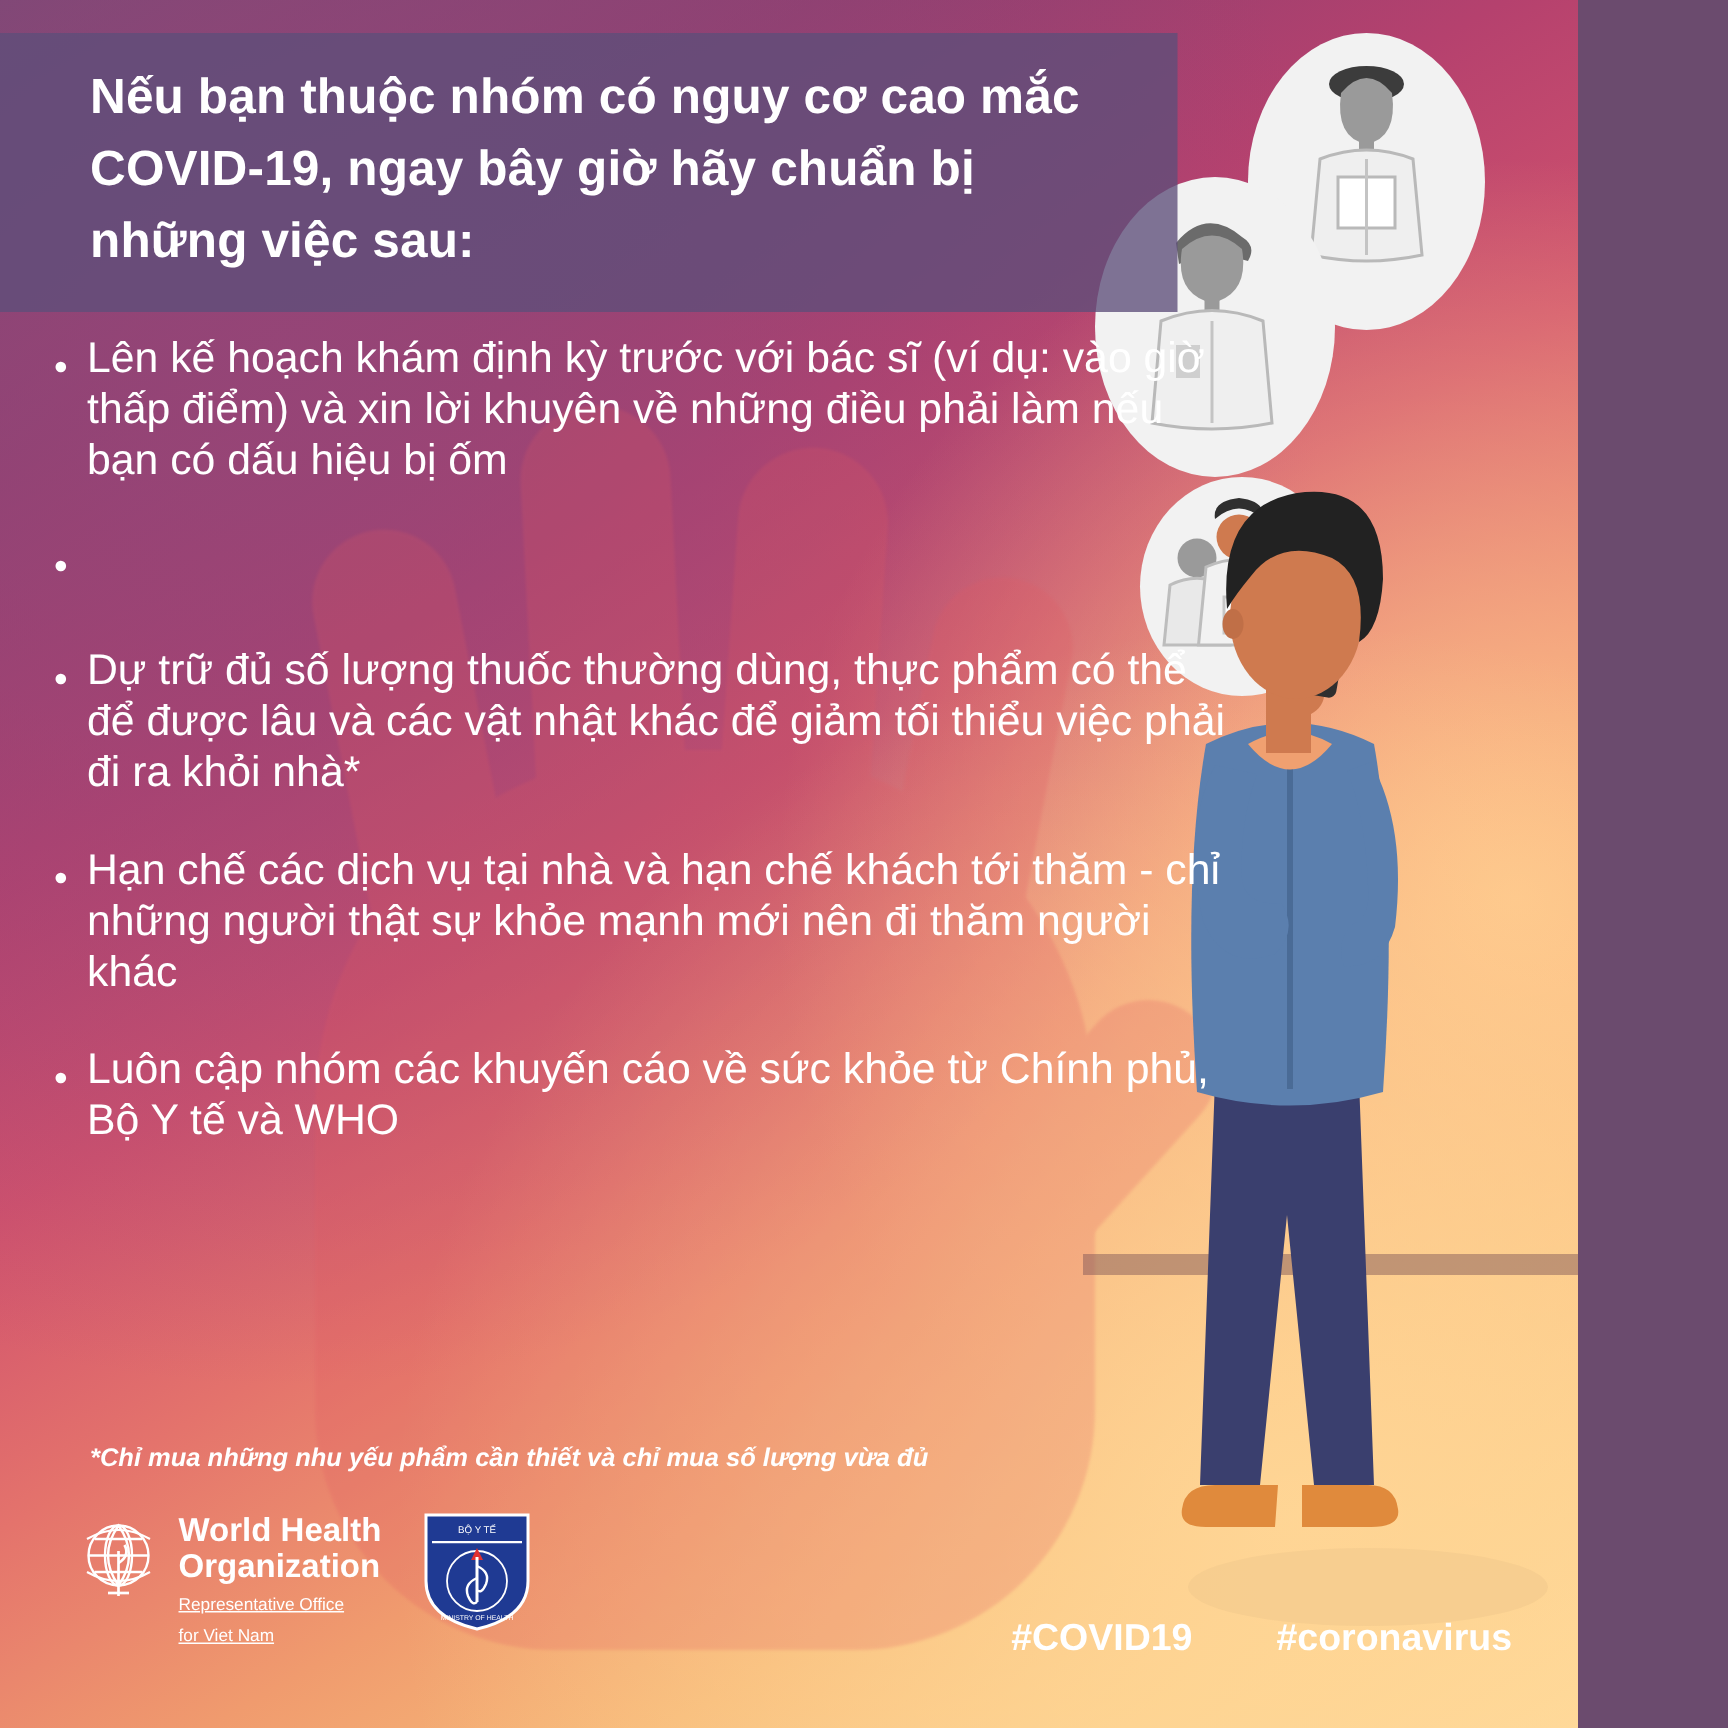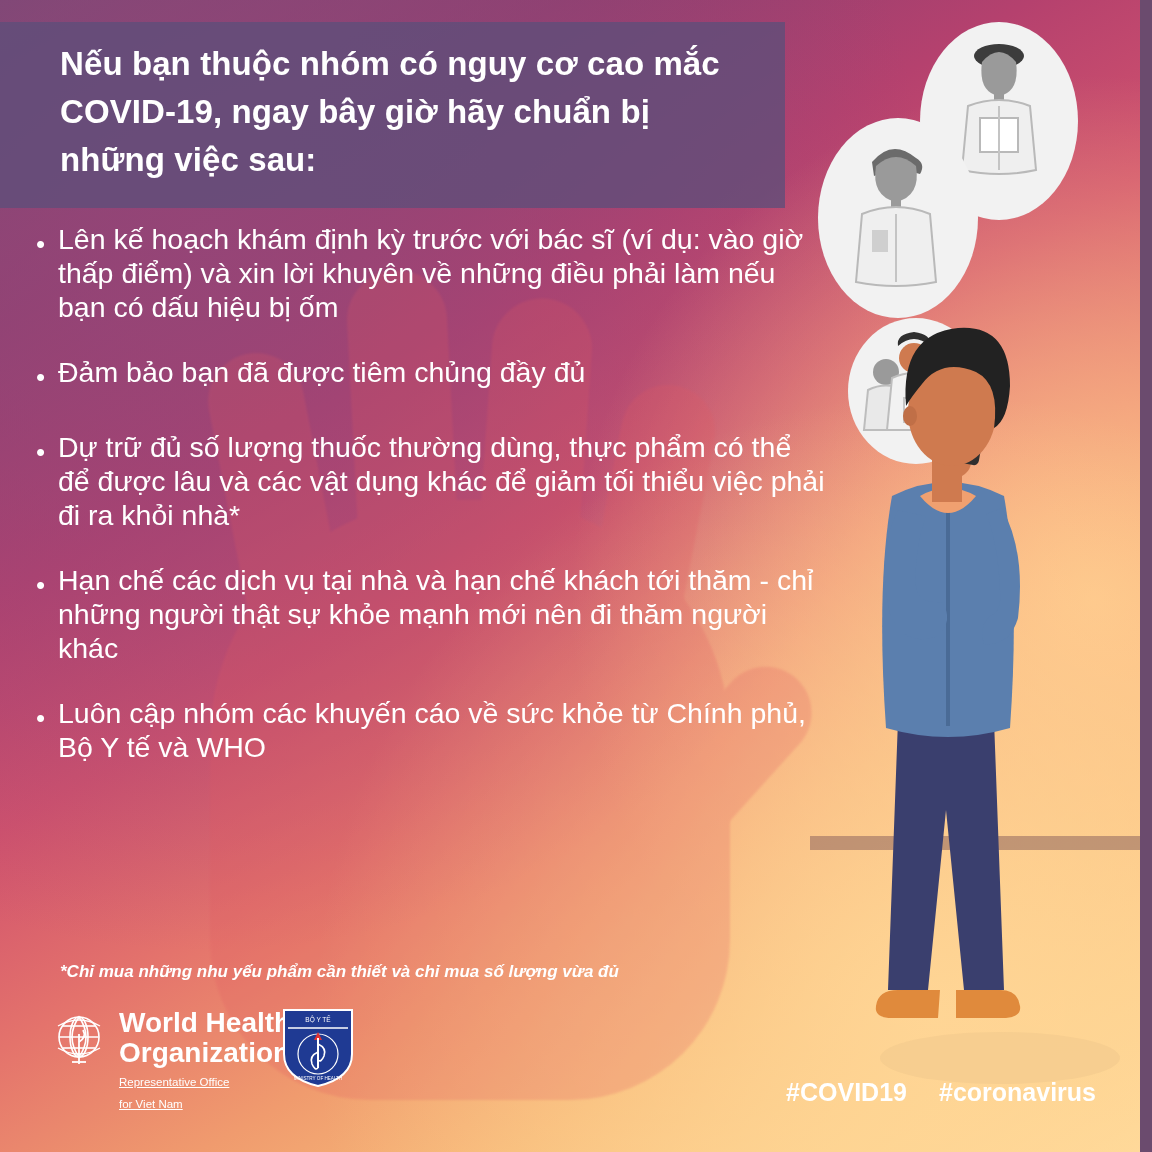--- a/index.html
+++ b/index.html
@@ -2,21 +2,21 @@
 <html><head>
 <meta charset="utf-8">
 <style>
   html,body{margin:0;padding:0;}
   body{
     width:1152px;height:1152px;overflow:hidden;
     font-family:"Liberation Sans", sans-serif;
     background:#6b4b6e;
   }
   #poster{
-    position:relative;width:1140px;height:1152px;overflow:hidden;
+    position:relative;width:1052px;height:1152px;overflow:hidden;
     background:
       radial-gradient(circle at 82% 88%, rgba(255,214,150,0.95) 0%, rgba(255,190,120,0.0) 45%),
       radial-gradient(circle at 96% 52%, rgba(255,200,140,0.95) 0%, rgba(250,170,120,0.0) 42%),
       radial-gradient(circle at 18% 20%, rgba(150,70,120,0.85) 0%, rgba(150,70,120,0.0) 55%),
       linear-gradient(150deg,#6d4a76 0%,#8d3f70 18%,#b5416e 33%,#d1526d 46%,#e4736c 58%,#f09b6e 70%,#f7b978 80%,#fcd08b 90%,#ffdd9e 100%);
   }
   
   .hand{
     position:absolute;left:90px;top:120px;width:780px;height:980px;
     opacity:0.22;pointer-events:none;
@@ -63,27 +63,27 @@
 
   .footnote{
     position:absolute;left:60px;top:950px;width:760px;
     color:#fff;font-size:17px;font-style:italic;font-weight:bold;margin-top:12px;
   }
 
   
   .who-logo{position:absolute;left:48px;top:1008px;display:flex;align-items:flex-start;}
   .who-emblem{width:62px;height:62px;flex:0 0 62px;}
   .who-text{margin-left:9px;color:#fff;}
-  .who-text .l1{font-size:28px;font-weight:bold;line-height:1.08;}
+  .who-text .l1{font-size:22px;font-weight:bold;line-height:1.08;}
   .who-text .l2{font-size:11.5px;line-height:1.28;margin-top:7px;text-decoration:underline;}
   .moh-logo{position:absolute;left:280px;top:1006px;width:76px;height:84px;}
 
   .hashtags{
     position:absolute;right:44px;top:1078px;color:#fff;font-size:25px;font-weight:bold;
-    display:flex;gap:32px;
+    display:flex;gap:56px;
   }
 
   
   .illo{position:absolute;right:0;top:0;width:420px;height:1152px;}
   .bubble{position:absolute;background:#f2f2f2;border-radius:50%;}
   .b-top{left:200px;top:22px;width:158px;height:198px;}
   .b-left{left:98px;top:118px;width:160px;height:200px;}
   .b-small{left:128px;top:318px;width:136px;height:146px;}
 
   .ground{
@@ -186,25 +186,24 @@
     <h1>Nếu bạn thuộc nhóm có nguy cơ cao mắc COVID-19, ngay bây giờ hãy chuẩn bị những việc sau:</h1>
   </div>
 
   <div class="bullets">
     <div class="bullet">
       <span class="dot">•</span>
       <span class="txt">Lên kế hoạch khám định kỳ trước với bác sĩ (ví dụ: vào giờ thấp điểm) và xin lời khuyên về những điều phải làm nếu bạn có dấu hiệu bị ốm</span>
     </div>
     <div class="bullet">
       <span class="dot">•</span>
-      <span class="txt">Đảm bảo bạn đã được tiêm chủng đầy đủ</span>
-    </div>
-    <div class="bullet">
-      <span class="dot">•</span>
-      <span class="txt">Dự trữ đủ số lượng thuốc thường dùng, thực phẩm có thể để được lâu và các vật dụng khác để giảm tối thiểu việc phải đi ra khỏi nhà*</span>
+    </div>
+    <div class="bullet">
+      <span class="dot">•</span>
+      <span class="txt">Dự trữ đủ số lượng thuốc thường dùng, thực phẩm có thể để được lâu và các vật nhật khác để giảm tối thiểu việc phải đi ra khỏi nhà*</span>
     </div>
     <div class="bullet">
       <span class="dot">•</span>
       <span class="txt">Hạn chế các dịch vụ tại nhà và hạn chế khách tới thăm - chỉ những người thật sự khỏe mạnh mới nên đi thăm người khác</span>
     </div>
     <div class="bullet">
       <span class="dot">•</span>
       <span class="txt">Luôn cập nhóm các khuyến cáo về sức khỏe từ Chính phủ, Bộ Y tế và WHO</span>
     </div>
   </div>

